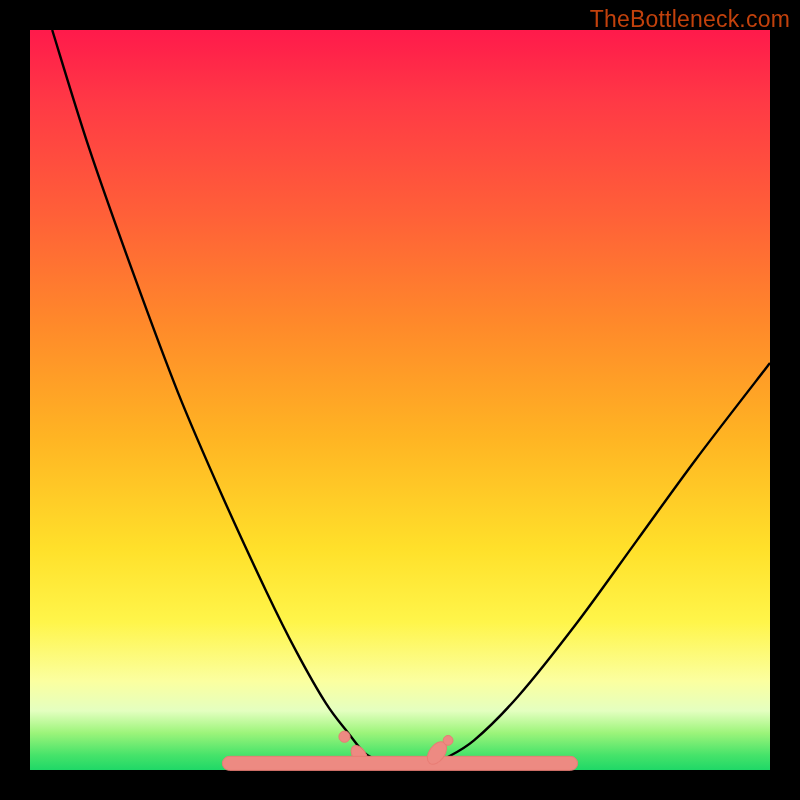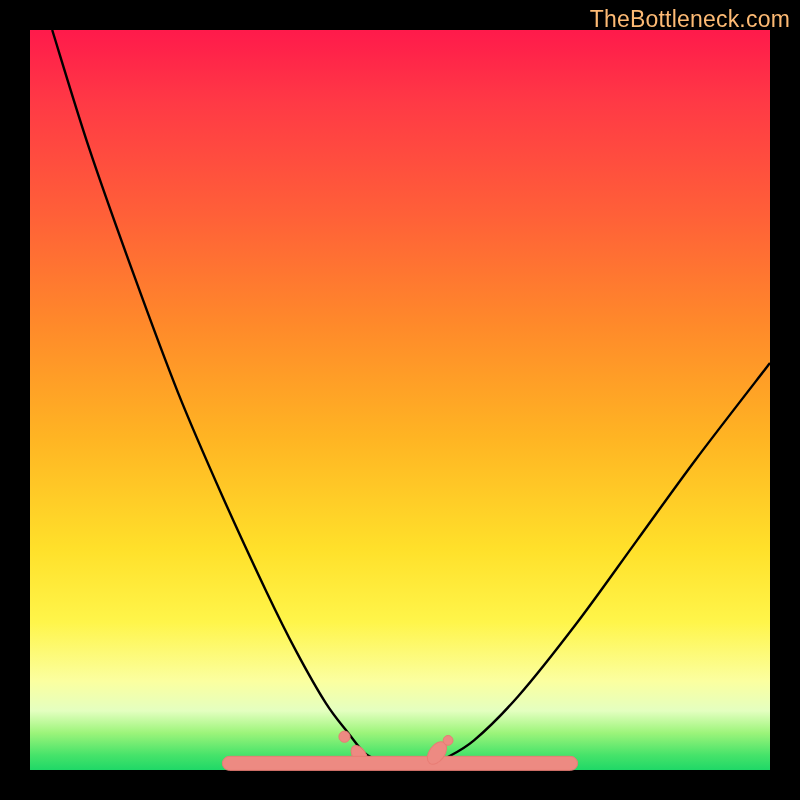--- a/index.html
+++ b/index.html
@@ -37,21 +37,21 @@
       #e4ffc0 92%,
       #9cf47a 95%,
       #46e36a 98%,
       #1fd867 100%
     );
   }
   .watermark {
     position: absolute;
     top: 6px;
     right: 10px;
-    color: #fdba74;
+    color: #c2410c;
     font-size: 23px;
     font-weight: 500;
     letter-spacing: 0.2px;
     font-family: Arial, Helvetica, sans-serif;
   }
   svg.curves {
     position: absolute;
     left: 0;
     top: 0;
     width: 740px;

